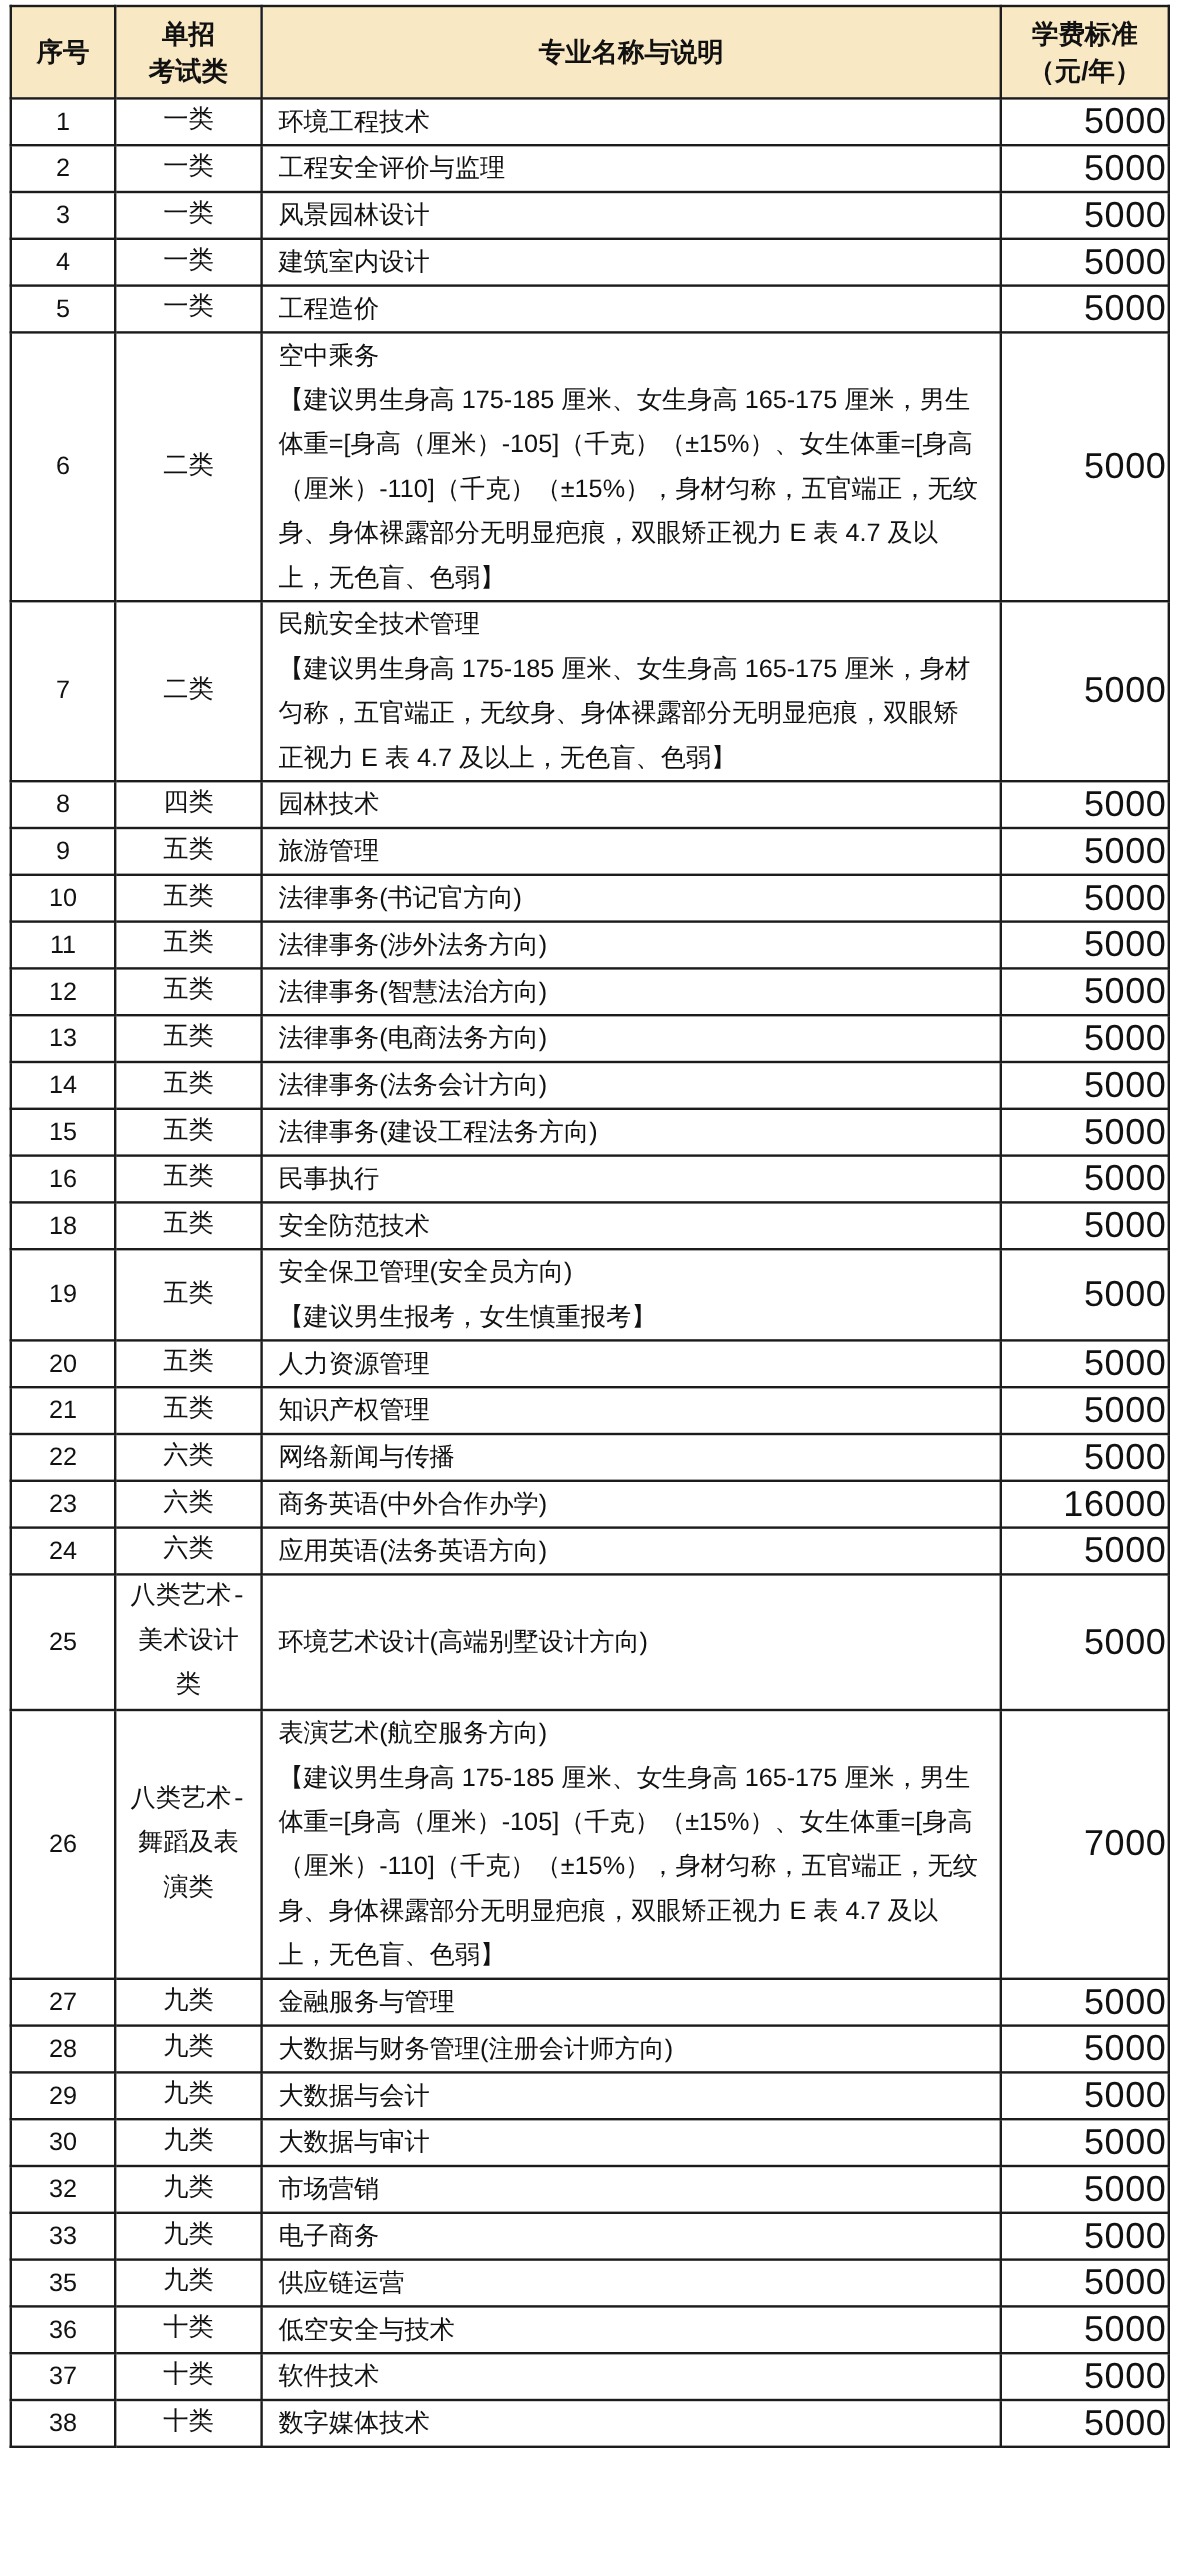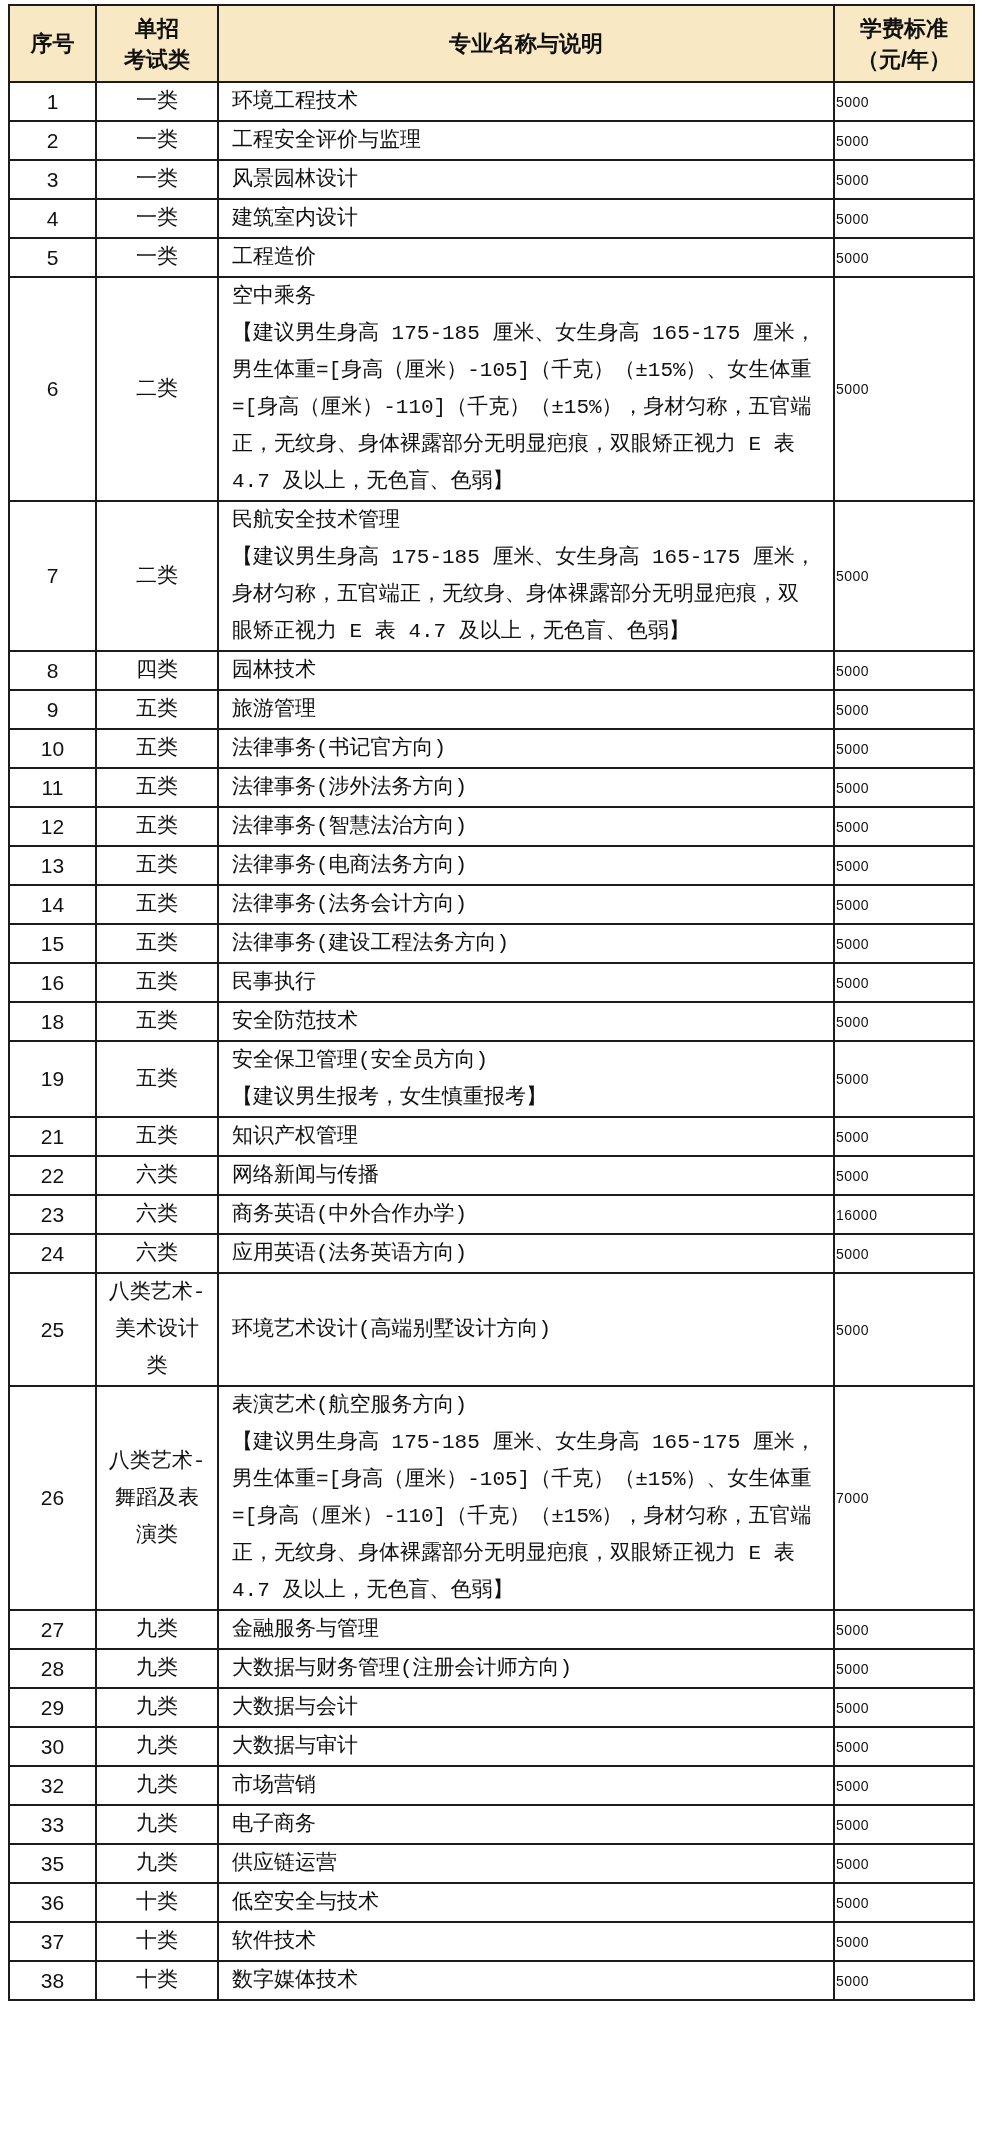--- a/index.html
+++ b/index.html
@@ -53,30 +53,30 @@
     font-size: 21px;
   }
   .c-category {
     text-align: center;
     font-family: Liberation Mono, monospace;
     line-height: 37px;
     padding: 0 10px;
   }
   .c-major {
     text-align: left;
-    font-family: Liberation Mono, monospace;
+    font-family: Liberation Sans, sans-serif;
     line-height: 37px;
     padding: 0 16px 0 13px;
   }
   .c-major .major-name { display: block; }
   .c-major .major-note { display: block; }
   .c-tuition {
-    text-align: left;
+    text-align: right;
     font-family: "Liberation Sans", sans-serif;
-    font-size: 14px;
+    font-size: 30px;
     letter-spacing: 0.5px;
   }
 </style>
 </head>
 <body>
 
 <div class="page">
   <div class="table-wrap">
     <table class="majors">
       <colgroup>
@@ -245,20 +245,28 @@
           <tr class="multi">
             <td class="c-index"><span>19</span></td>
             <td class="c-category"><span>五类</span></td>
             <td class="c-major">
               <span class="major-name">安全保卫管理(安全员方向)</span>
               <span class="major-note">【建议男生报考，女生慎重报考】</span>
             </td>
             <td class="c-tuition"><span>5000</span></td>
           </tr>
           <tr class="single">
+            <td class="c-index"><span>20</span></td>
+            <td class="c-category"><span>五类</span></td>
+            <td class="c-major">
+              <span class="major-name">人力资源管理</span>
+            </td>
+            <td class="c-tuition"><span>5000</span></td>
+          </tr>
+          <tr class="single">
             <td class="c-index"><span>21</span></td>
             <td class="c-category"><span>五类</span></td>
             <td class="c-major">
               <span class="major-name">知识产权管理</span>
             </td>
             <td class="c-tuition"><span>5000</span></td>
           </tr>
           <tr class="single">
             <td class="c-index"><span>22</span></td>
             <td class="c-category"><span>六类</span></td>

